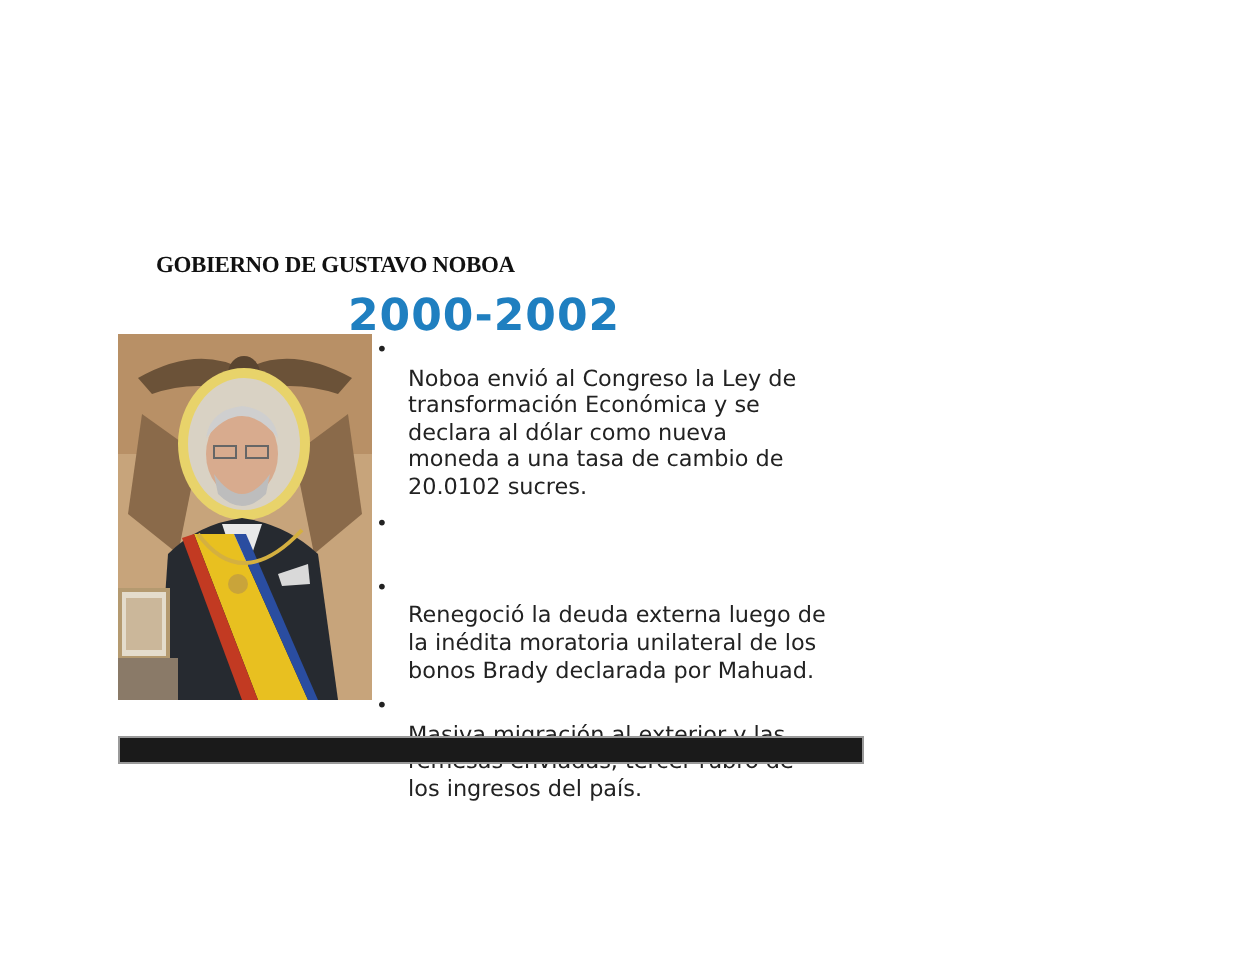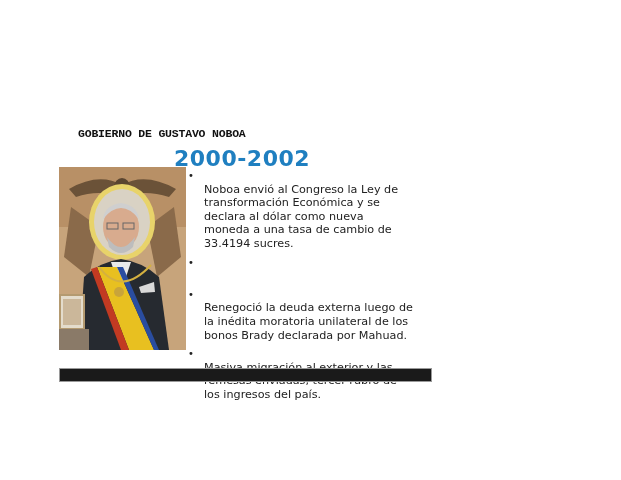--- a/index.html
+++ b/index.html
@@ -2,21 +2,21 @@
 <html><head>
   <meta charset="utf-8">
   <style>
     html, body { margin: 0; padding: 0; }
     body {
       width: 621px; height: 480px; background: #ffffff; position: relative; overflow: hidden;
       font-family: "DejaVu Sans", sans-serif;
     }
     .slide-title {
       position: absolute; left: 78px; top: 127px;
-      font-family: Liberation Mono, monospace; font-weight: bold; font-size: 11.5px;
+      font-family: Liberation Serif, serif; font-weight: bold; font-size: 11.5px;
       color: #111; letter-spacing: -0.2px;
     }
     .years {
       position: absolute; left: 174px; top: 146px;
       font-family: "DejaVu Sans", sans-serif; font-weight: bold; font-size: 22px;
       color: #1f7fc0; letter-spacing: 0.5px;
     }
     .photo {
       position: absolute; left: 59px; top: 167px; width: 127px; height: 183px;
       overflow: hidden; background: #c9a77f;
@@ -77,21 +77,21 @@
       <rect x="0" y="162" width="30" height="21" fill="#8a7a68"></rect>
     </svg>
   </div>
 
   <ul class="bullets">
     <li>
       <span class="dot">•</span><span>Noboa  envió al Congreso la Ley de
 transformación Económica y se
 declara  al dólar  como nueva
 moneda a una tasa de cambio de
-33.4194 sucres.</span>
+20.0102 sucres.</span>
     </li>
     <li>
       <span class="dot">•</span>
     </li>
     <li>
       <span class="dot">•</span><span>Renegoció la deuda externa luego de
 la inédita moratoria unilateral de los
 bonos Brady declarada por Mahuad.</span>
     </li>
     <li>

